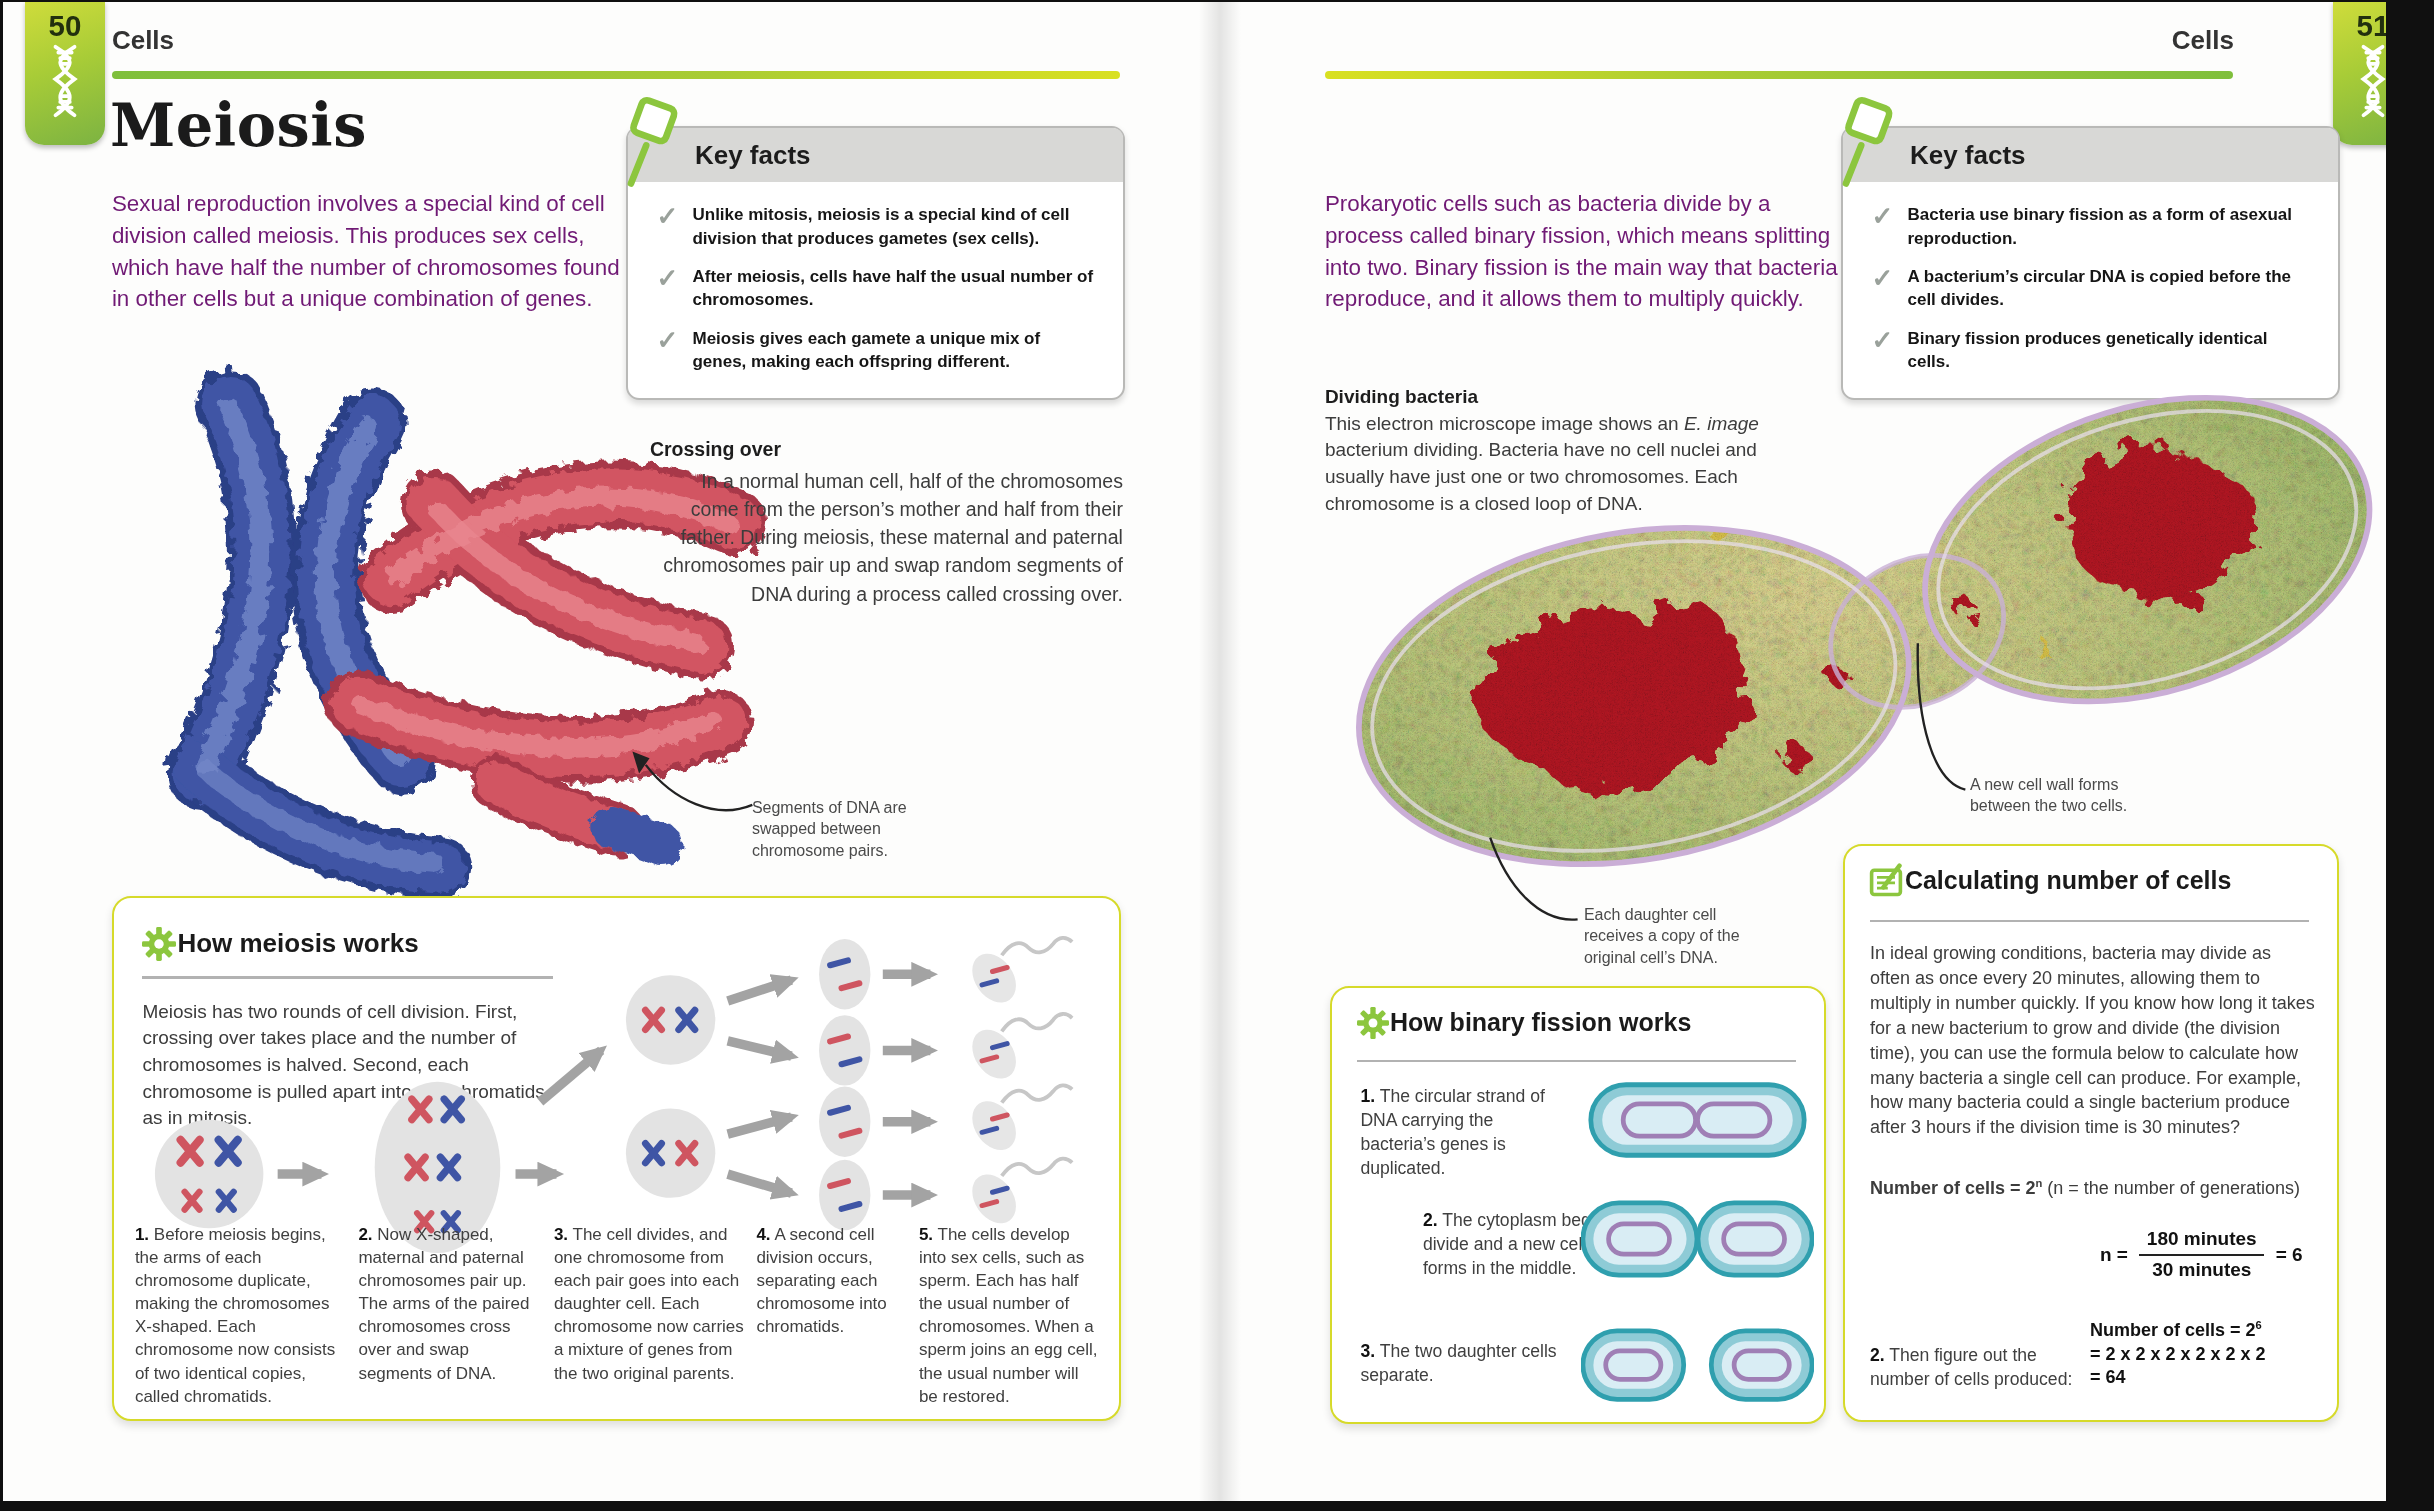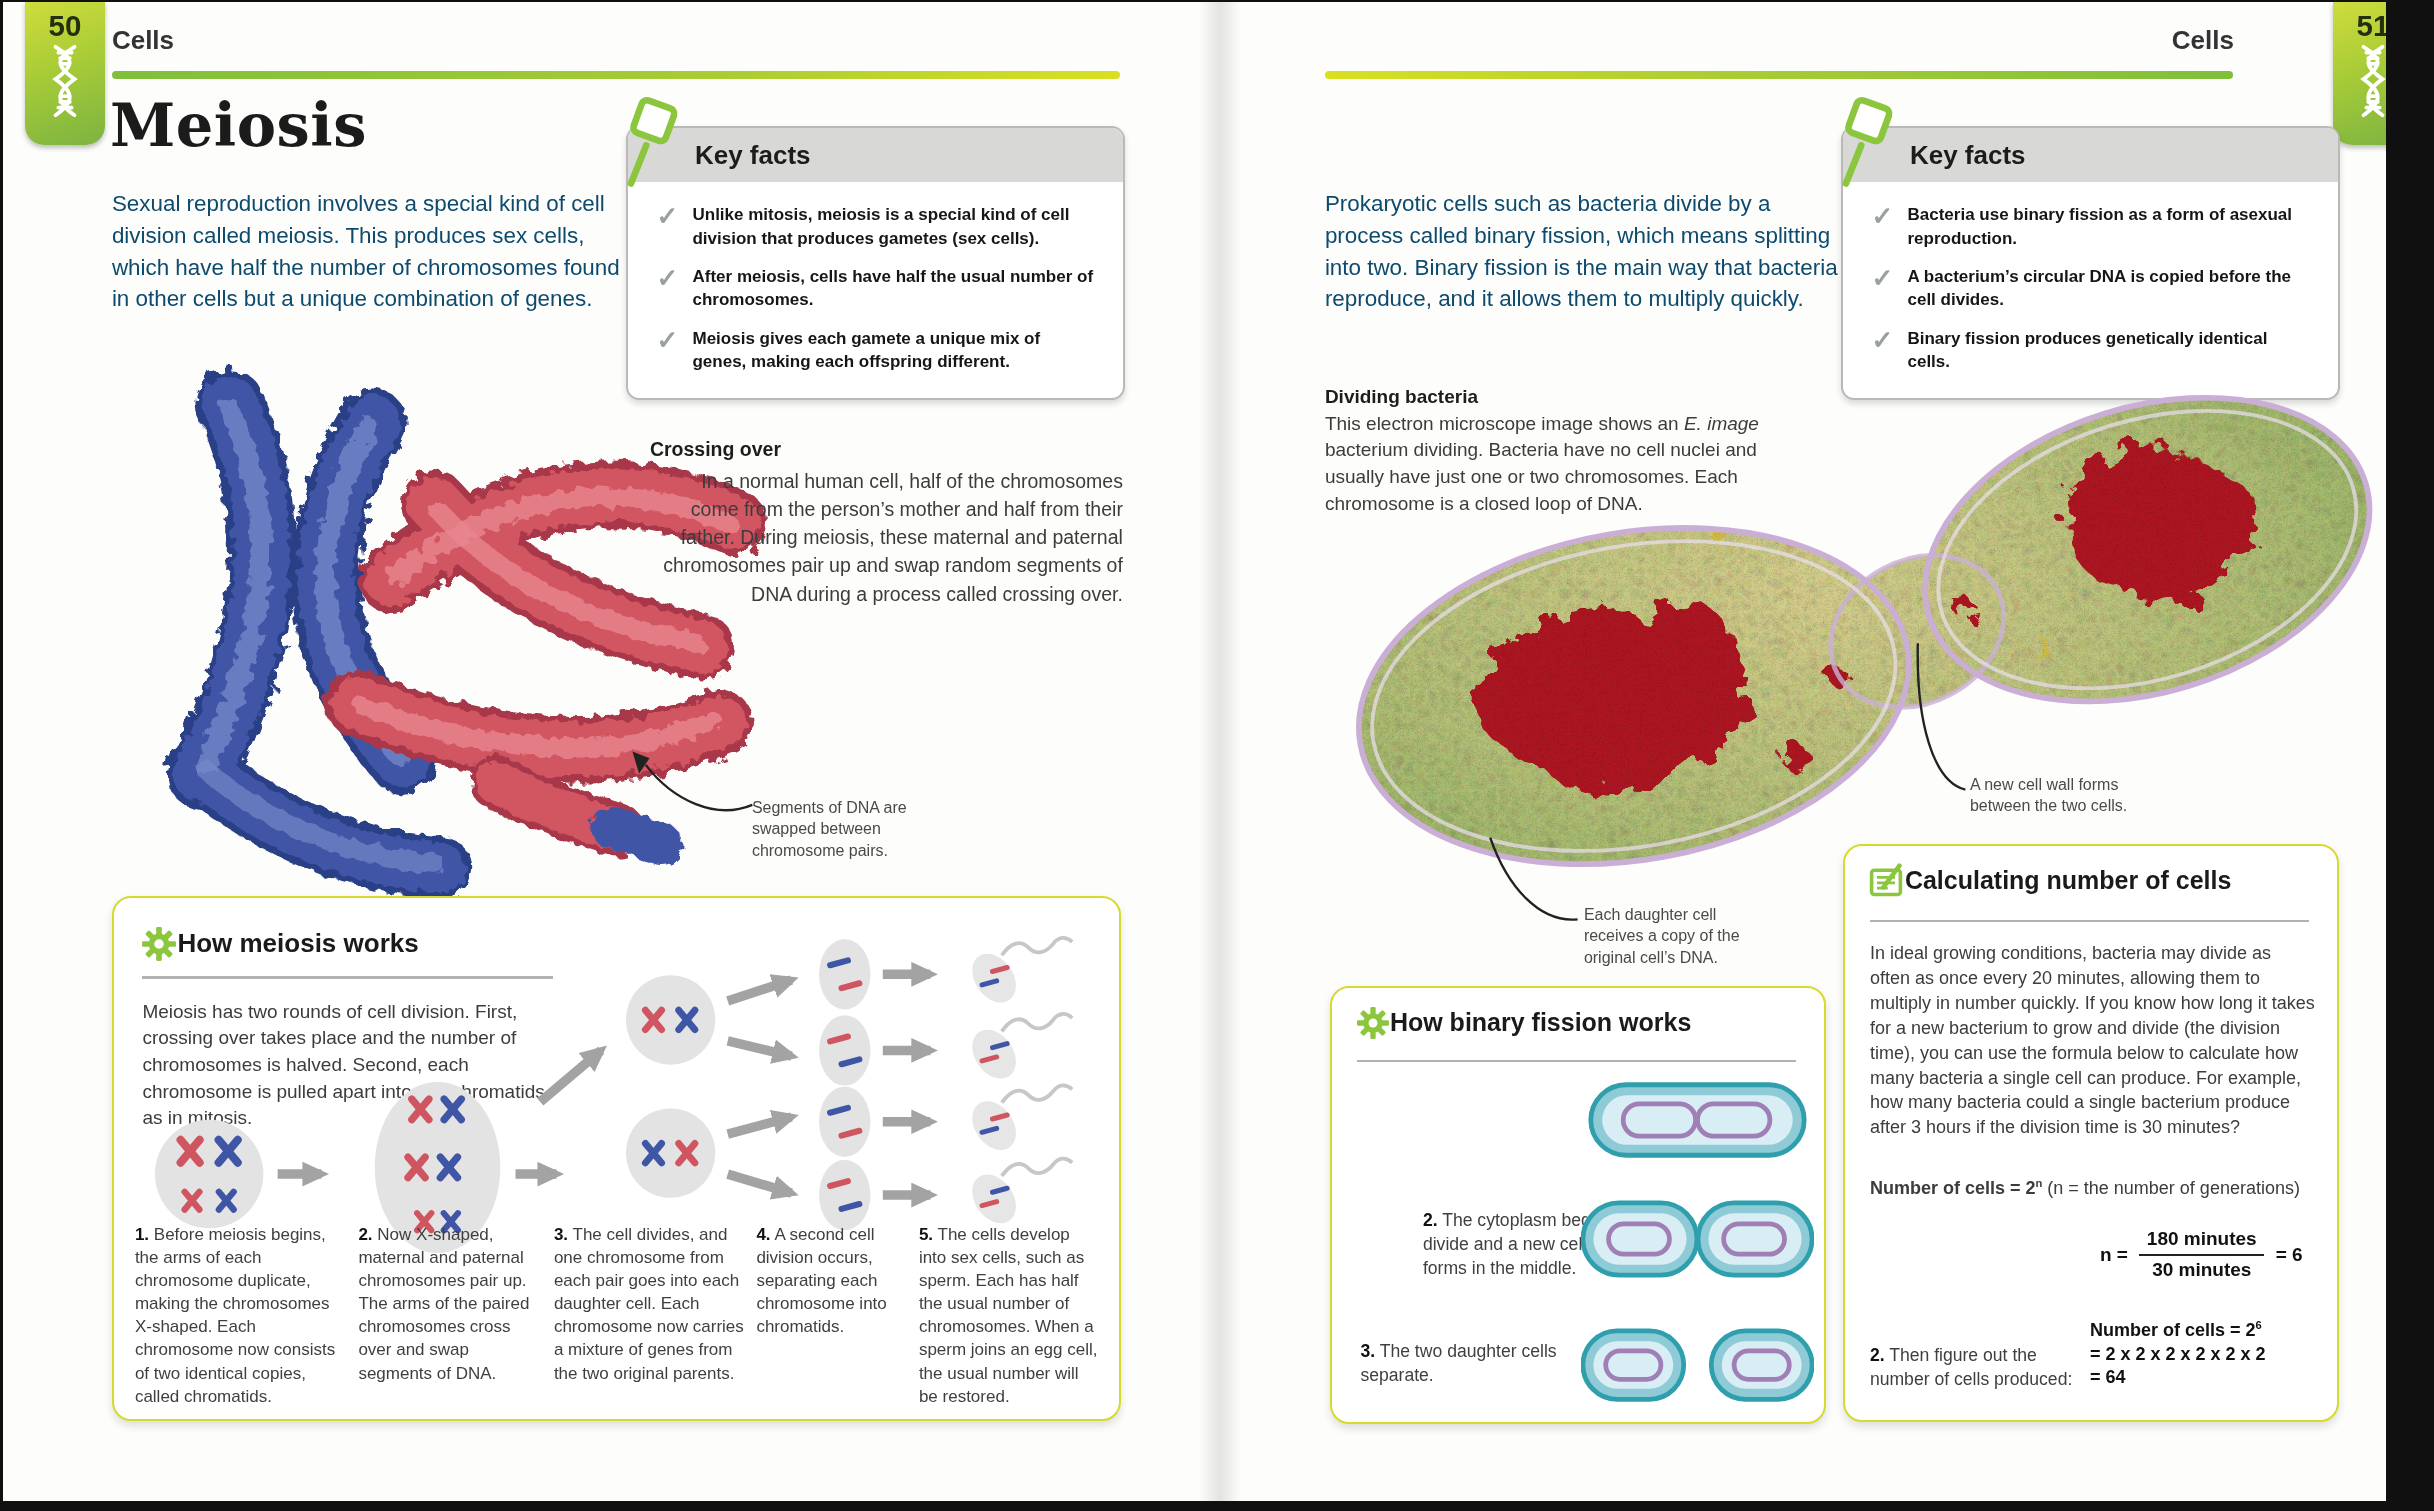--- a/index.html
+++ b/index.html
@@ -6,21 +6,21 @@
   .sheet{position:relative;width:2383px;height:1499px;margin:1.9px 2.9px 10.5px 2.9px;
          background:#fdfdfc;overflow:hidden;font-family:"Liberation Sans",sans-serif;color:#3c3c3c;}
   .abs{position:absolute;}
   .serif-title{font-family:"DejaVu Serif",serif;font-weight:bold;color:#1b1b1b;letter-spacing:0.5px;}
   .section-label{font-size:26px;font-weight:bold;color:#333;}
   .greenbar{height:8.6px;border-radius:4.8px;}
   .tab{width:80px;height:143px;border-radius:0 0 19px 19px;
        background:linear-gradient(160deg,#cfdc3b 0%,#a8cc37 45%,#7cb342 100%);
        display:flex;flex-direction:column;align-items:center;box-shadow:0 2.9px 4.8px rgba(0,0,0,.25);}
   .tab .pnum{font-size:29.5px;font-weight:bold;color:#22300e;margin-top:7.6px;}
-  .intro{font-size:22.4px;line-height:1.42;color:#0c4a6e;}
+  .intro{font-size:22.4px;line-height:1.42;color:#701a75;}
   .kf{border:2.9px solid #b9b9b7;border-radius:13.3px;background:#fff;box-shadow:0 3.8px 6.7px rgba(0,0,0,.14);}
   .kf-head{background:#d8d8d6;border-radius:9.5px 9.5px 0 0;padding:12.4px 23px 10.5px 67px;
            font-size:26px;font-weight:bold;color:#1c1c1c;}
   .kf-body{padding:21px 25px 9.5px 28.5px;}
   .kf-item{display:flex;gap:14.3px;margin-bottom:14.3px;}
   .kf-check{color:#9aa19b;font-size:26px;font-weight:bold;line-height:1;flex:0 0 auto;}
   .kf-text{font-size:17px;font-weight:bold;color:#161616;line-height:1.4;}
   .howbox{border:2.9px solid #d6da2a;border-radius:19px;background:#fff;box-shadow:0 4.8px 8.6px rgba(0,0,0,.12);}
   .boxtitle{display:flex;align-items:center;gap:1px;font-size:26px;font-weight:bold;color:#1a1a1a;}
   .divider{background:#b2b2b2;height:2.9px;}
@@ -372,20 +372,23 @@
 
   <div class="abs howbox" style="left:1327px;top:984px;width:492px;height:434px;">
     <div class="abs boxtitle" style="left:25px;top:19px;font-size:25px;">
       <svg width="32" height="32" viewBox="0 0 36 36">
           <use href="#gearIcon"></use>
         </svg>
       <span>How binary fission works</span>
     </div>
     <div class="abs divider" style="left:25px;top:72px;width:439px;height:2.4px;"></div>
 
+    <div class="abs steptext" style="left:28.5px;top:97px;width:211px;">
+      <b>1.</b> <span>The circular strand of DNA carrying the bacteria’s genes is duplicated.</span>
+    </div>
     <svg class="abs" style="left:255px;top:89px;" width="221" height="86" viewBox="0 0 232 90">
       <rect x="4" y="8" width="224" height="74" rx="37" fill="#8ecbd6" stroke="#2f9fae" stroke-width="5"></rect>
       <rect x="16" y="19" width="200" height="52" rx="26" fill="#d9edf4"></rect>
       <rect x="38" y="28" width="76" height="34" rx="17" fill="none" stroke="#9f7fb5" stroke-width="5"></rect>
       <rect x="116" y="28" width="76" height="34" rx="17" fill="none" stroke="#9f7fb5" stroke-width="5"></rect>
     </svg>
 
     <div class="abs steptext" style="left:43px;top:221px;width:211px;margin-left:48px;">
       <b>2.</b> <span>The cytoplasm begins to divide and a new cell wall forms in the middle.</span>
     </div>

